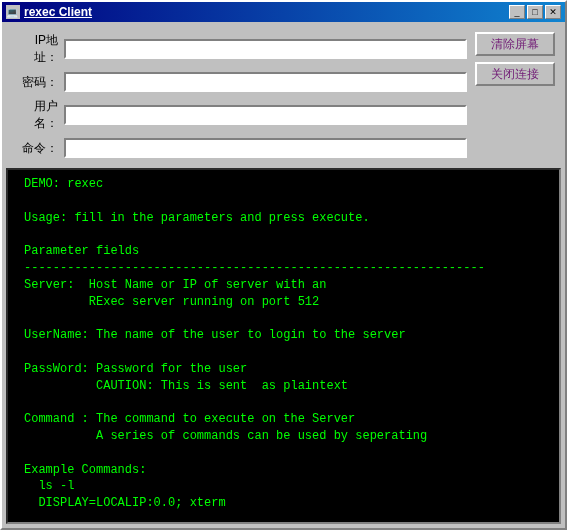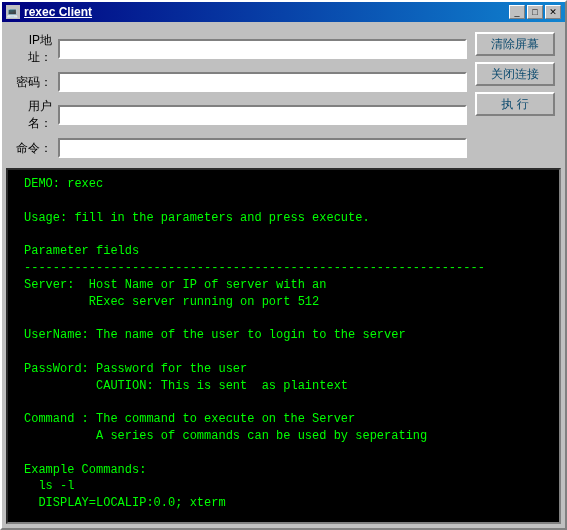--- a/index.html
+++ b/index.html
@@ -76,21 +76,21 @@
       display: flex;
       align-items: center;
       justify-content: center;
       font-size: 9px;
       cursor: pointer;
       color: black;
     }
 
     .form-area {
       background: #c0c0c0;
-      padding: 10px 10px 10px 4px;
+      padding: 10px 10px 10px 10px;
       display: flex;
       flex-direction: row;
       gap: 8px;
       flex-shrink: 0;
     }
 
     .form-fields {
       flex: 1;
       display: flex;
       flex-direction: column;
@@ -151,21 +151,21 @@
       width: 80px;
       height: 24px;
       background: #c0c0c0;
       border: 2px solid;
       border-top-color: #ffffff;
       border-left-color: #ffffff;
       border-bottom-color: #808080;
       border-right-color: #808080;
       font-size: 12px;
       cursor: pointer;
-      color: #0c4a6e;
+      color: #701a75;
       display: flex;
       align-items: center;
       justify-content: center;
     }
 
     .terminal-area {
       flex: 1;
       background: #000000;
       color: #00ff00;
       font-family: 'Courier New', Courier, monospace;
@@ -238,21 +238,20 @@
 
       <div class="form-row">
         <span class="form-label">命令：</span>
         <input class="form-input-command" type="text" value="" style="">
       </div>
     </div>
 
     <div class="buttons-area">
       <button class="win-button">清除屏幕</button>
       <button class="win-button">关闭连接</button>
-      <button class="win-button">执  行</button>
     </div>
   </div>
 
   <div class="terminal-area" id="terminal">
   <div class="terminal-line">DEMO: rexec</div>
       <div class="terminal-line">&nbsp;</div>
       <div class="terminal-line">Usage: fill in the parameters and press execute.</div>
       <div class="terminal-line">&nbsp;</div>
       <div class="terminal-line">Parameter fields</div>
       <div class="terminal-line">----------------------------------------------------------------</div>

